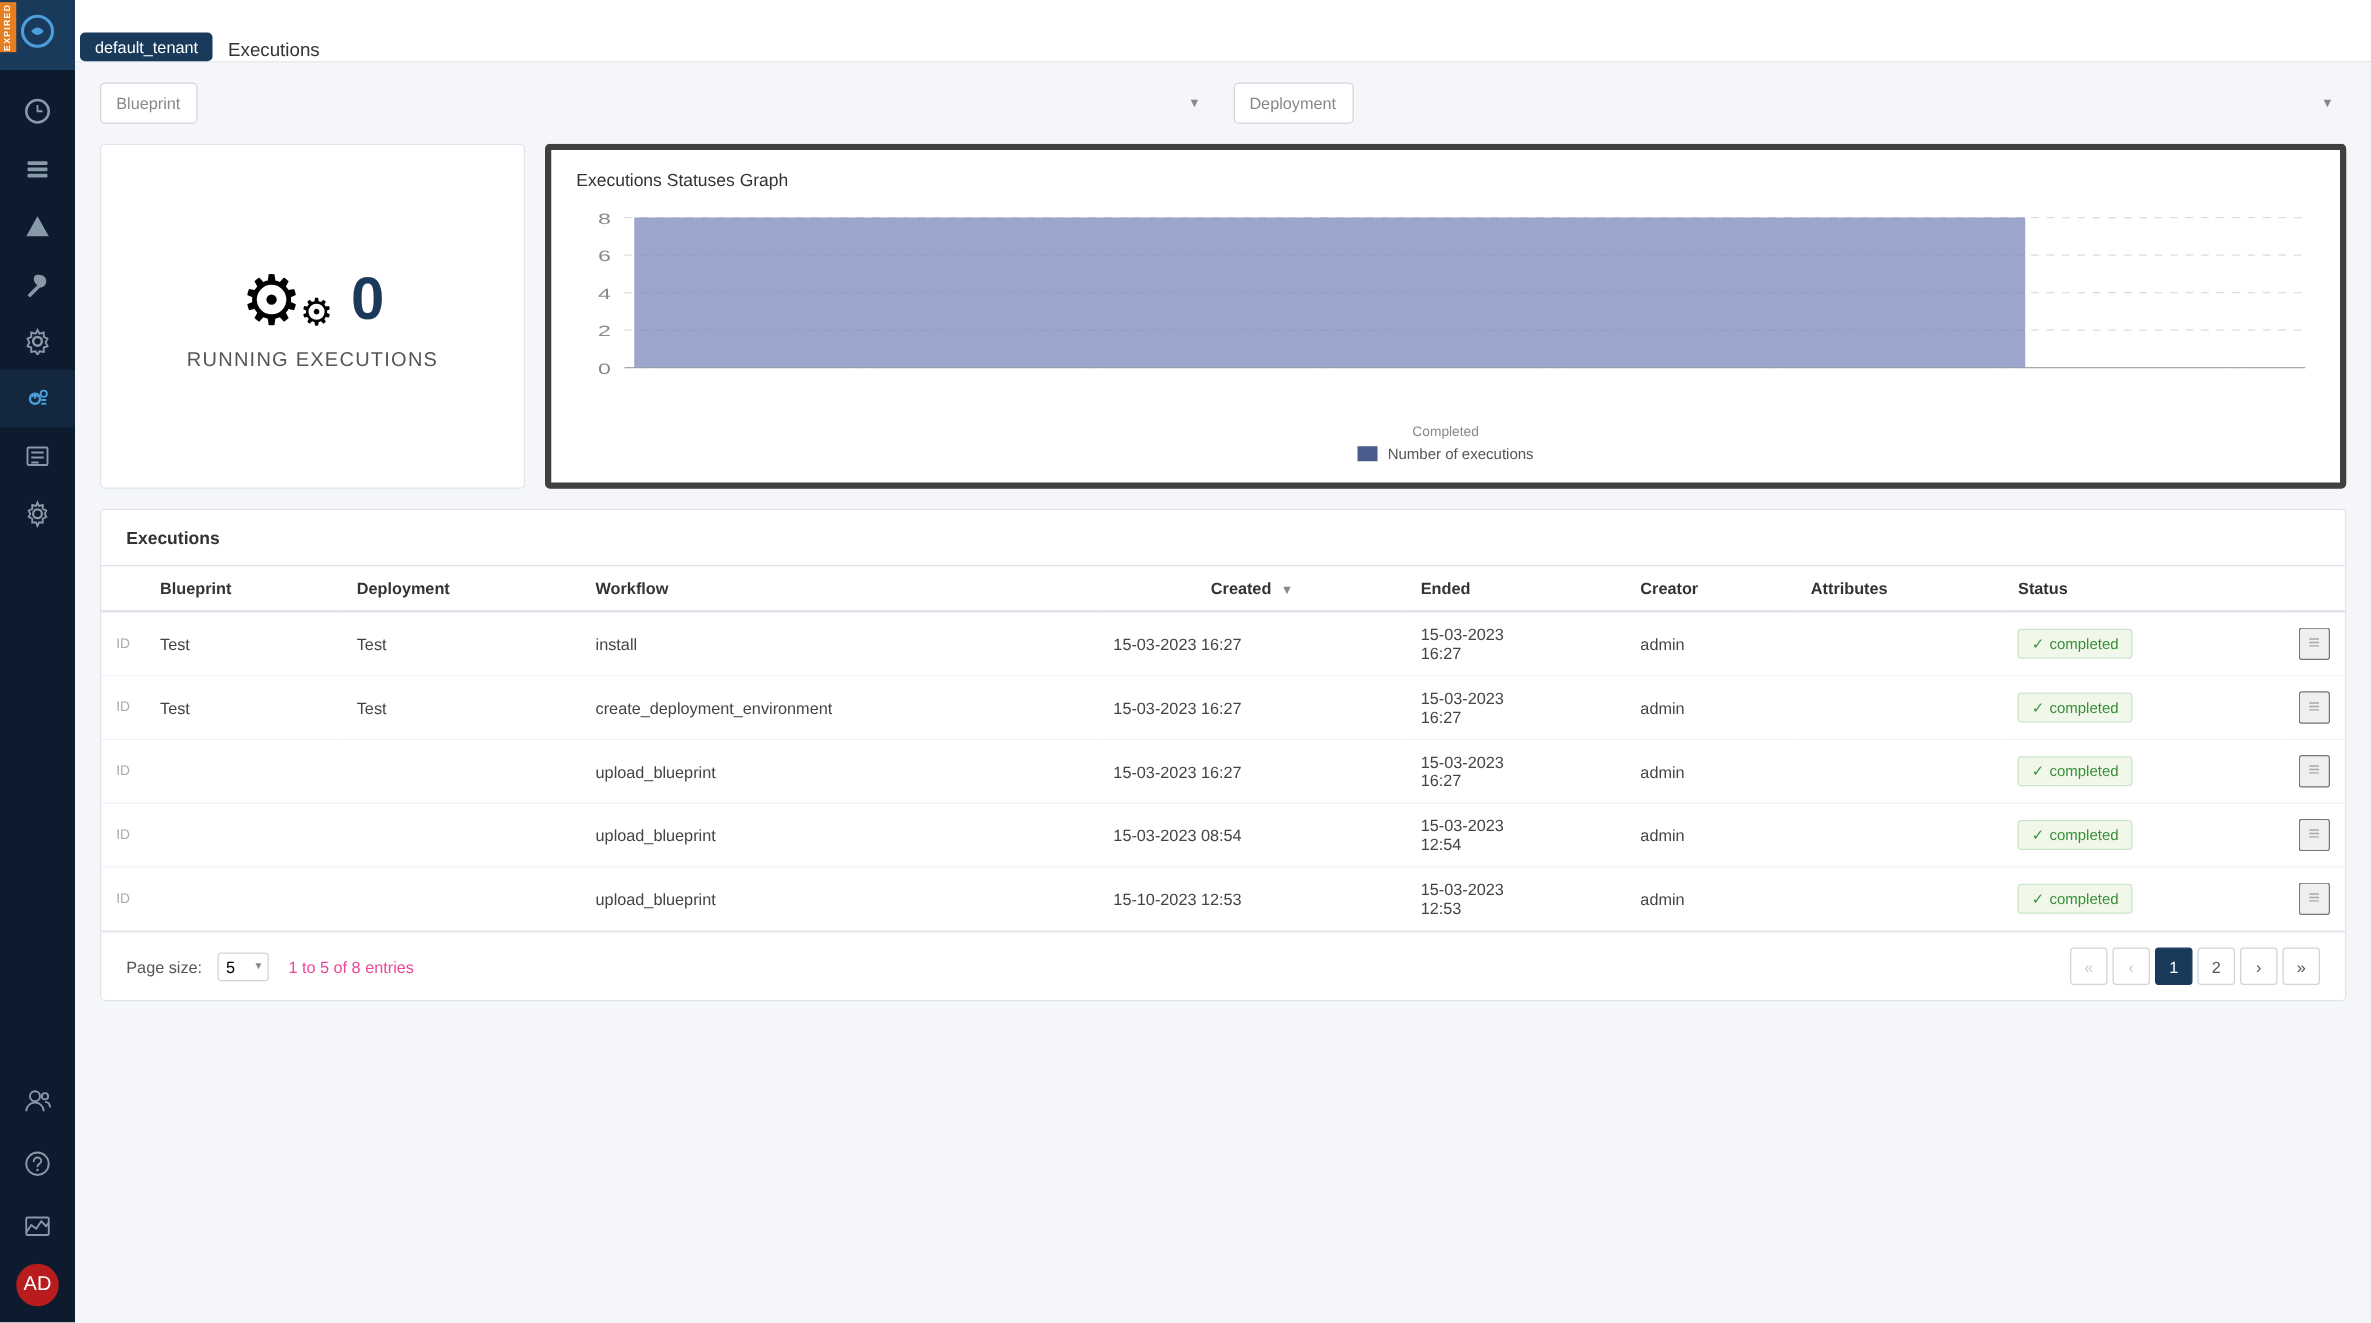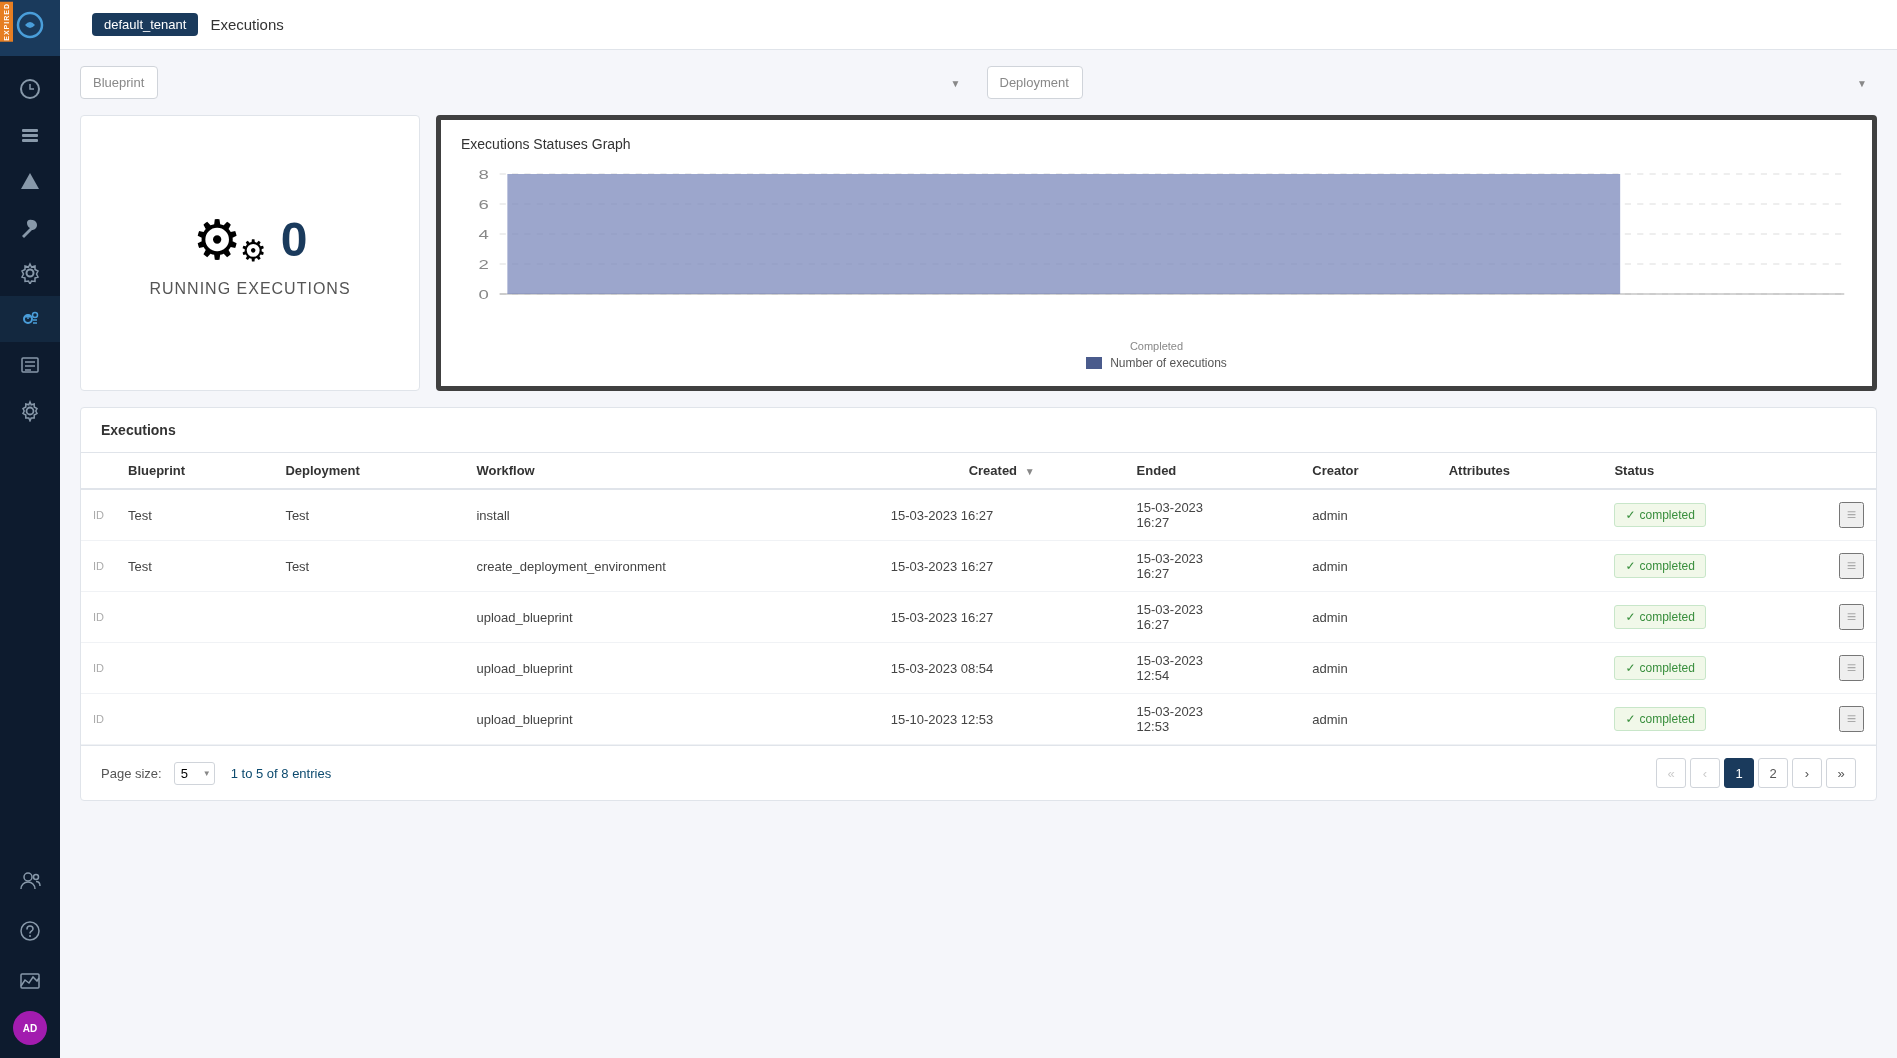--- a/index.html
+++ b/index.html
@@ -67,44 +67,44 @@
     .sidebar-bottom {
       display: flex;
       flex-direction: column;
       align-items: center;
       padding-bottom: 10px;
       gap: 4px;
     }
     .avatar-circle {
       width: 34px; height: 34px;
       border-radius: 50%;
-      background: #a21caf;
+      background: #b91c1c;
       color: white;
-      font-size: 10px;
-      font-weight: bold;
+      font-size: 16px;
+      font-weight: normal;
       display: flex;
       align-items: center;
       justify-content: center;
     }
 
     
     .main {
       flex: 1;
       display: flex;
       flex-direction: column;
       overflow: hidden;
     }
 
     
     .header {
       height: 50px;
       background: white;
       display: flex;
-      align-items: center;
-      padding: 0 32px;
+      align-items: flex-end;
+      padding: 0 4px;
       border-bottom: 1px solid #e0e4ea;
       gap: 12px;
     }
     .tenant-badge {
       background: #1a3a5c;
       color: white;
       padding: 4px 12px;
       border-radius: 4px;
       font-size: 13px;
       font-weight: 500;
@@ -328,21 +328,21 @@
       position: absolute;
       right: 4px;
       top: 50%;
       transform: translateY(-50%);
       font-size: 8px;
       color: #888;
       pointer-events: none;
     }
     .entries-text {
       font-size: 13px;
-      color: #0c4a6e;
+      color: #ec4899;
       flex: 1;
       margin-left: 8px;
     }
     .pagination-controls {
       display: flex;
       align-items: center;
       gap: 4px;
     }
     .page-btn {
       width: 30px; height: 30px;

